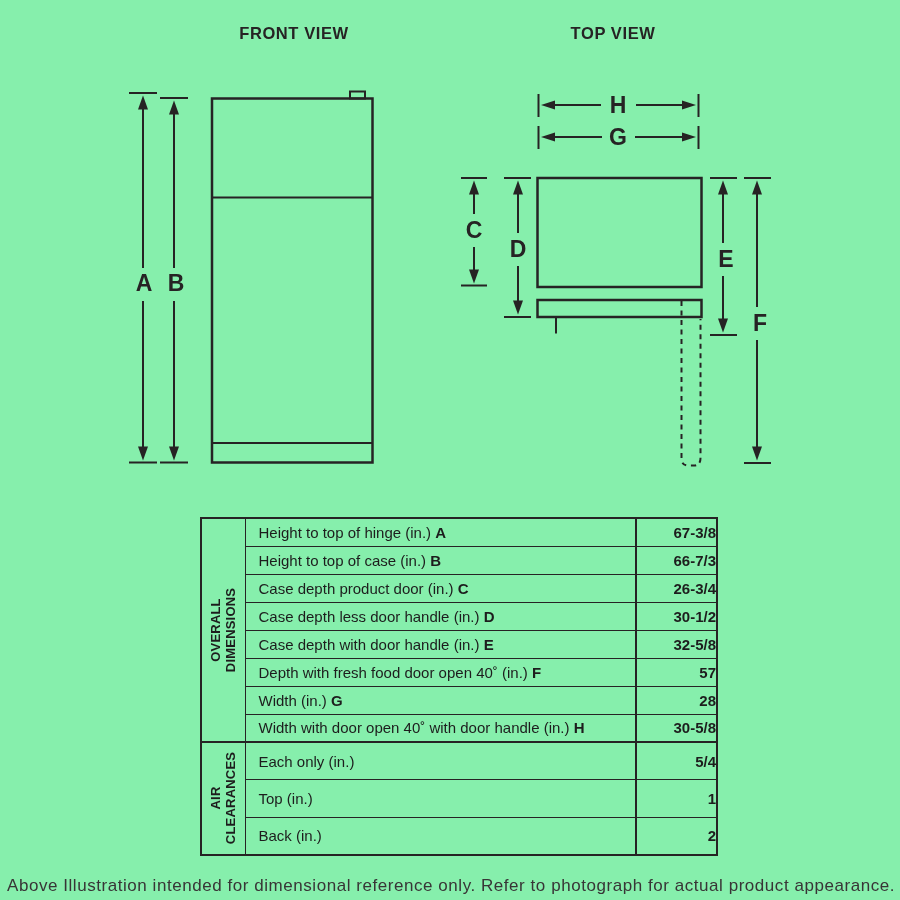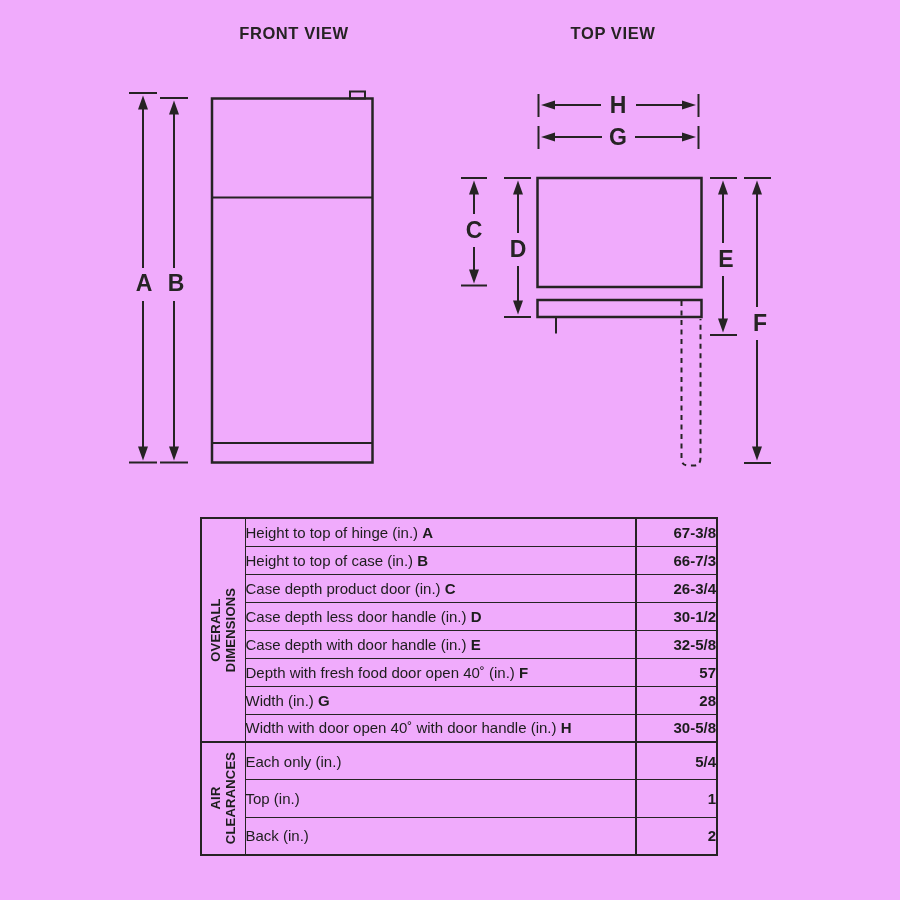--- a/index.html
+++ b/index.html
@@ -1,20 +1,20 @@
 <!DOCTYPE html>
 <html><head>
 <meta charset="utf-8">
 <style>
   html, body { margin: 0; padding: 0; background: #ffffff; }
   .page {
     position: relative;
     width: 900px;
     height: 900px;
-    background: #f0abfc;
+    background: #86efac;
     font-family: "Liberation Sans", sans-serif;
     color: #1d1d1d;
     overflow: hidden;
   }
   svg.diagram { position: absolute; left: 0; top: 0; }
   svg .ln   { stroke: #262324; stroke-width: 2; fill: none; }
   svg .ln25 { stroke: #262324; stroke-width: 2.5; fill: none; }
   svg .thin { stroke: #262324; stroke-width: 1.8; fill: none; }
   svg .ah   { fill: #262324; stroke: none; }
   svg .dashed { stroke: #262324; stroke-width: 2; fill: none; stroke-dasharray: 5 4.5; }
@@ -29,21 +29,21 @@
 
   table.dims {
     position: absolute; left: 200px; top: 517px;
     width: 516px; border-collapse: collapse; table-layout: fixed;
     font-size: 15px; color: #1d1d1d;
     border: 2.5px solid #262324;
   }
   table.dims td { border: 1.5px solid #262324; padding: 0; overflow: hidden; }
   table.dims tr.s1 { height: 28px; }
   table.dims tr.s2 { height: 37.5px; }
-  table.dims td.lbl { }
+  table.dims td.lbl { padding-left: 13px; }
   table.dims td.lbl b { font-weight: bold; }
   table.dims td.val { text-align: right; font-weight: bold; border-left: 2.5px solid #262324; }
   table.dims tr.sec-start td { border-top: 2.5px solid #262324; }
   td.vert { position: relative; }
   .vtext {
     position: absolute; top: 50%; left: 50%;
     transform: translate(-50%, -50%) rotate(-90deg);
     font-weight: bold; font-size: 13px; line-height: 1.18;
     letter-spacing: 0.2px; text-align: center; white-space: nowrap;
     color: #1d1d1d;
@@ -221,14 +221,15 @@
         <td class="lbl"><span>Top (in.)</span> <b></b></td>
         <td class="val">1</td>
       </tr>
       <tr class="s2">
         <td class="lbl"><span>Back (in.)</span> <b></b></td>
         <td class="val">2</td>
       </tr>
     </tbody>
   </table>
 
+  <div class="footnote">Above Illustration intended for dimensional reference only. Refer to photograph for actual product appearance.</div>
 
 </div>
 
 </body></html>

